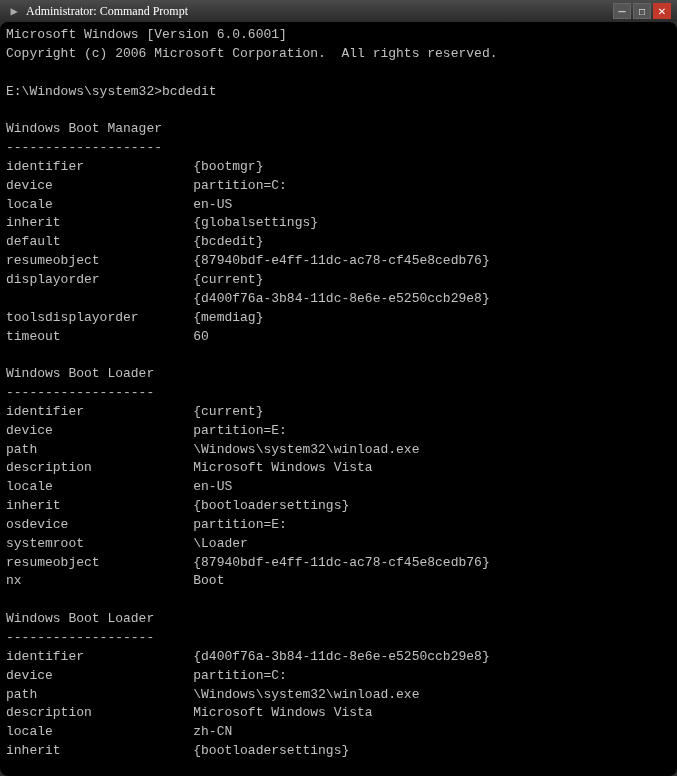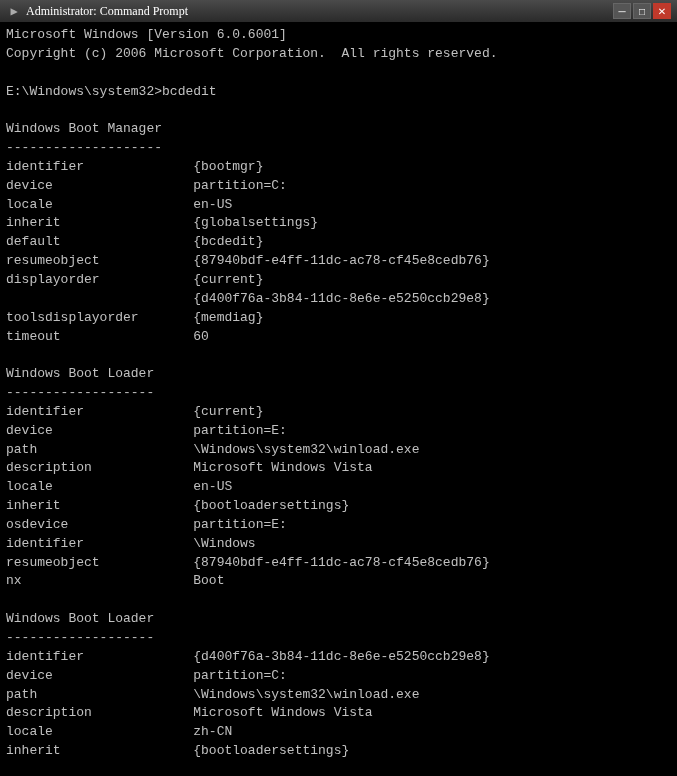--- a/index.html
+++ b/index.html
@@ -55,20 +55,21 @@
     .tb-btn.close { background: #c0392b; border-color: #c0392b; }
     .console-area {
       background: #000;
       color: #c0c0c0;
       height: calc(776px - 22px);
       overflow-y: scroll;
       padding: 4px 6px;
       font-family: 'Courier New', Courier, monospace;
       font-size: 13px;
       line-height: 1.45;
+      border-radius: 8px;
     }
     .console-area::-webkit-scrollbar {
       width: 16px;
     }
     .console-area::-webkit-scrollbar-track {
       background: #1a1a1a;
     }
     .console-area::-webkit-scrollbar-thumb {
       background: #555;
       border: 1px solid #777;
@@ -112,21 +113,21 @@
       <span class="line"> </span>
       <span class="line">Windows Boot Loader</span>
       <span class="line">-------------------</span>
       <span class="line">identifier              {current}</span>
       <span class="line">device                  partition=E:</span>
       <span class="line">path                    \Windows\system32\winload.exe</span>
       <span class="line">description             Microsoft Windows Vista</span>
       <span class="line">locale                  en-US</span>
       <span class="line">inherit                 {bootloadersettings}</span>
       <span class="line">osdevice                partition=E:</span>
-      <span class="line">identifier              \Windows</span>
+      <span class="line">systemroot              \Loader</span>
       <span class="line">resumeobject            {87940bdf-e4ff-11dc-ac78-cf45e8cedb76}</span>
       <span class="line">nx                      Boot</span>
       <span class="line"> </span>
       <span class="line">Windows Boot Loader</span>
       <span class="line">-------------------</span>
       <span class="line">identifier              {d400f76a-3b84-11dc-8e6e-e5250ccb29e8}</span>
       <span class="line">device                  partition=C:</span>
       <span class="line">path                    \Windows\system32\winload.exe</span>
       <span class="line">description             Microsoft Windows Vista</span>
       <span class="line">locale                  zh-CN</span>

